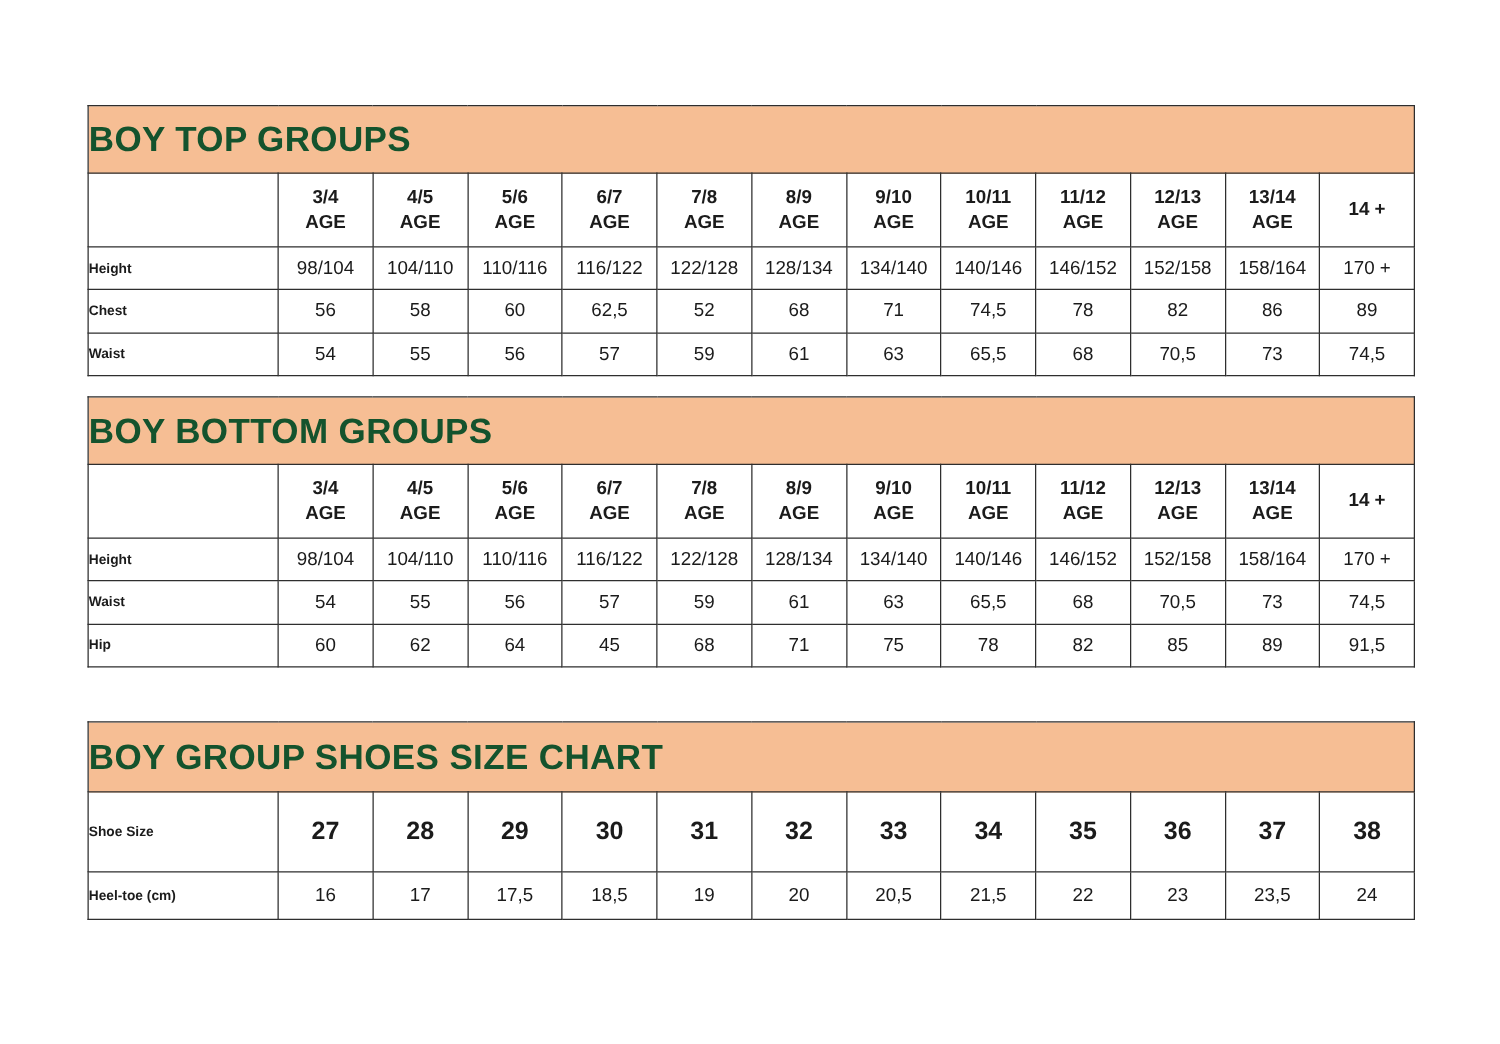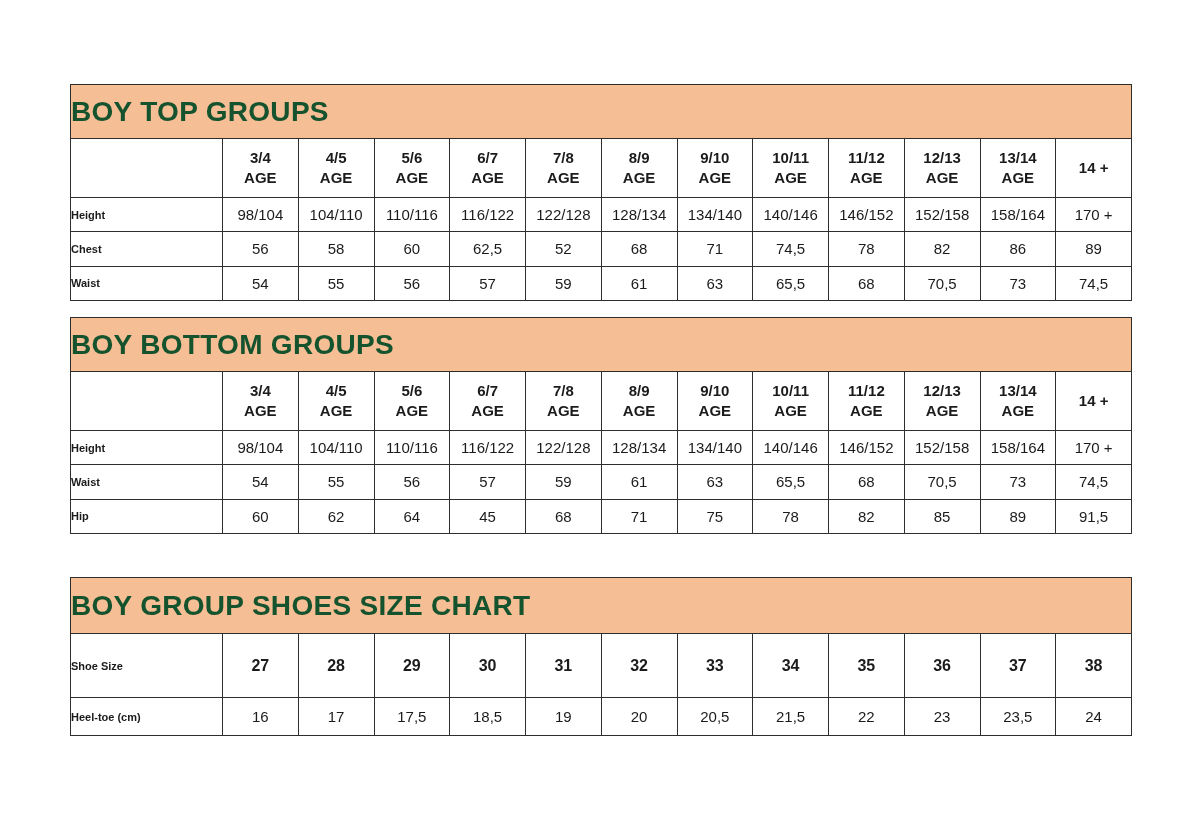--- a/index.html
+++ b/index.html
@@ -58,21 +58,21 @@
   }
   td.value {
     text-align: center;
     font-size: 15px;
     font-weight: normal;
   }
 
   .t1 tbody tr, .t2 tbody tr { height: 34.3px; }
 
   .t3 tr.r0 { height: 64px; }
-  .t3 tr.r0 td.value { font-weight: bold; font-size: 16px; }
+  .t3 tr.r0 td.value { font-weight: bold; font-size: 20px; }
   .t3 tr.r1 { height: 38px; }
 </style>
 </head>
 <body>
 
 <div class="page">
   <section class="tbl t1">
       <table class="size-table">
         <colgroup>
           <col class="label-col">

